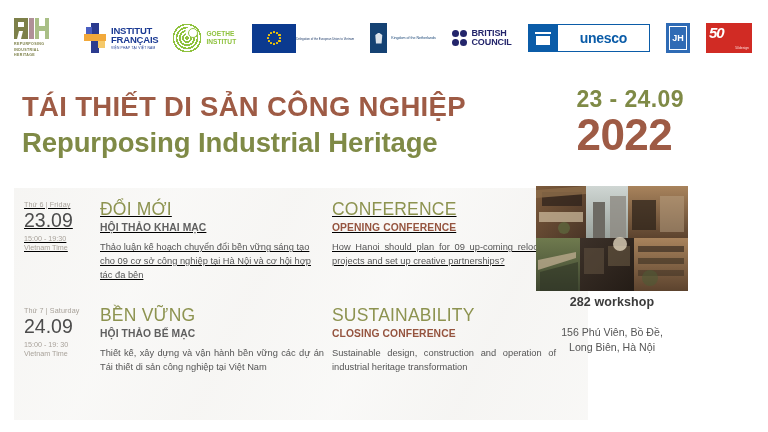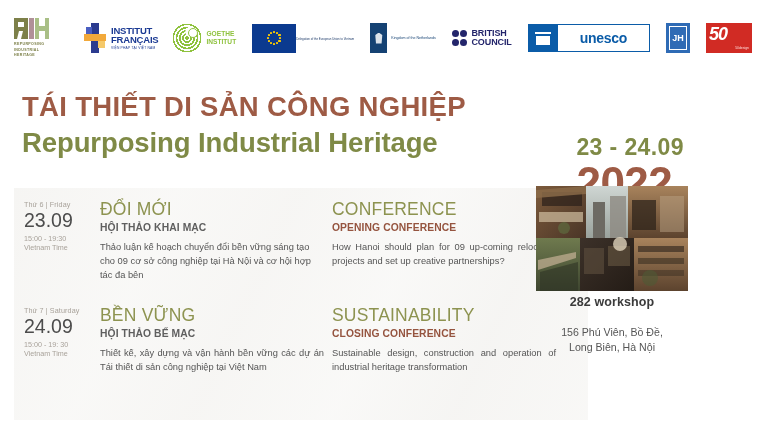--- a/index.html
+++ b/index.html
@@ -150,21 +150,21 @@
     content: ""; position: absolute; inset: 3px; border: 1.4px solid #fff;
   }
   .hni::after {
     content: "JH"; position: absolute; inset: 0; color: #fff; font-size: 9px; font-weight: bold;
     display: flex; align-items: center; justify-content: center;
   }
 
   
   .fifty { width: 46px; height: 30px; background: #d12b24; margin-right: 16px; position: relative; overflow: hidden; }
   .fifty .n {
-    position: absolute; left: 3px; top: 1px; color: #fff; font-size: 18px; font-weight: bold;
+    position: absolute; left: 3px; top: 1px; color: #fff; font-size: 15px; font-weight: bold;
     font-style: italic; letter-spacing: -1px;
   }
   .fifty .sub { position: absolute; right: 3px; bottom: 3px; color: #ffd9d7; font-size: 3.4px; }
 
   
   .seal {
     width: 28px; height: 28px; border-radius: 50%; border: 1.5px solid #5763a8;
     margin-right: 16px; position: relative;
   }
   .seal::before {
@@ -181,38 +181,38 @@
     font-size: 27.5px; font-weight: bold; color: #9e5b45;
     letter-spacing: 0.3px; line-height: 1.12; white-space: nowrap;
   }
   .title-en {
     font-size: 27.5px; font-weight: bold; color: #7f8a46;
     letter-spacing: -0.1px; line-height: 1.2; margin-top: 3px; white-space: nowrap;
   }
 
   .date-block { position: absolute; right: 28px; top: 88px; text-align: left; }
   .date-days {
-    font-size: 23px; font-weight: bold; color: #7f8a46; letter-spacing: 0.4px; line-height: 1; margin-top: 48px;
+    font-size: 23px; font-weight: bold; color: #7f8a46; letter-spacing: 0.4px; line-height: 1;
   }
   .date-year {
     font-size: 44px; font-weight: bold; color: #9e5b45; letter-spacing: -0.5px; line-height: 1.02;
     margin-top: 2px;
   }
 
   
   .panel {
     position: absolute; left: 14px; top: 188px; width: 574px; height: 232px;
     background:
       linear-gradient(rgba(250,250,249,0.90), rgba(250,250,249,0.90)),
       linear-gradient(115deg, #cfc7bb 0%, #efeae3 24%, #d6cec3 42%, #f3efe9 62%, #cdc5ba 80%, #e9e4dd 100%);
     background-size: cover;
     overflow: hidden;
   }
   .row { position: absolute; left: 0; width: 100%; display: flex; }
-  .row-1 { top: 12px; }
+  .row-1 { top: 12px; text-decoration: underline; }
   .row-2 { top: 118px; }
 
   .col-date {
     width: 86px; padding-left: 10px; flex: none; color: #a8a29a;
   }
   .d-weekday { font-size: 7.2px; letter-spacing: 0.1px; }
   .d-day { font-size: 19.5px; color: #4c4c4c; line-height: 1.12; margin-top: 1px; }
   .d-time { font-size: 7.2px; margin-top: 2px; }
   .d-tz { font-size: 7.2px; }
 

